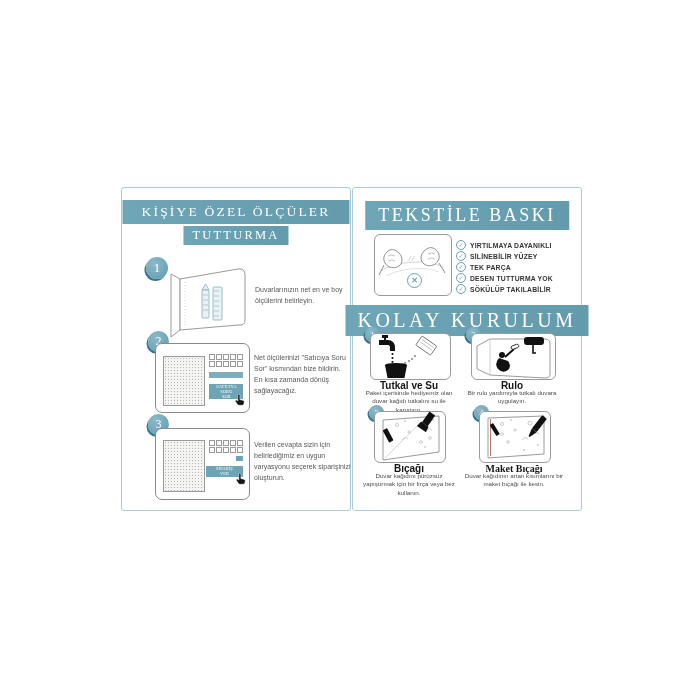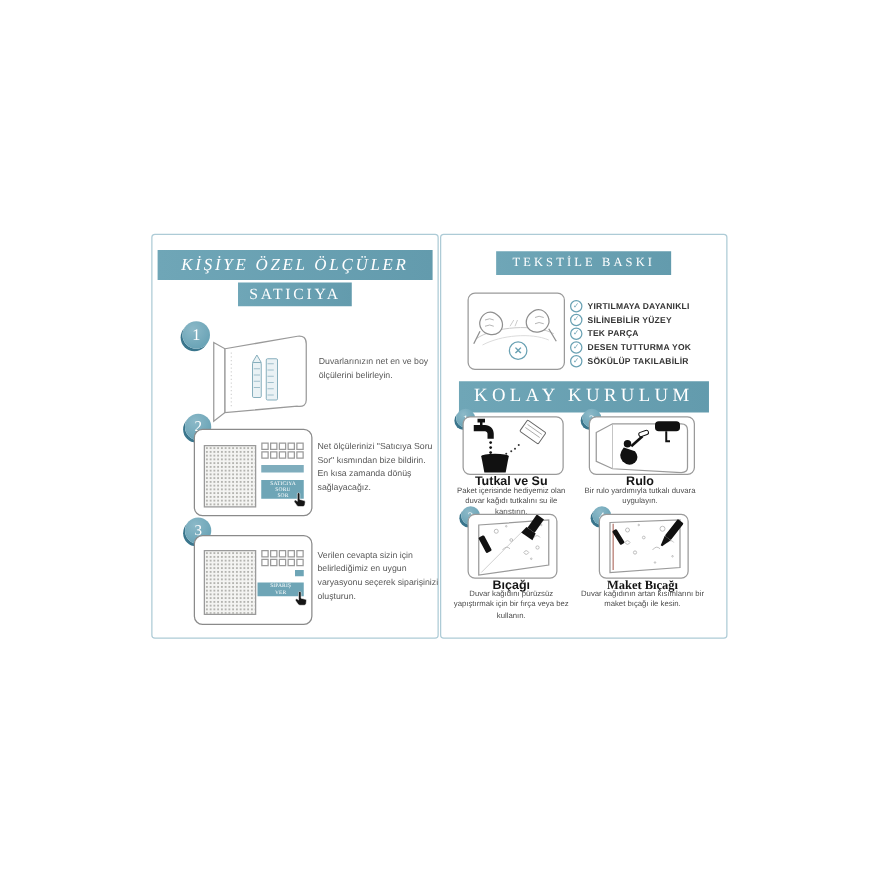--- a/index.html
+++ b/index.html
@@ -37,22 +37,22 @@
   .xcirc{position:absolute;width:13px;height:13px;border:1.4px solid #69a1b3;border-radius:50%;
          color:#69a1b3;font-size:8px;line-height:13px;text-align:center;font-weight:bold;}
   .item-label{position:absolute;text-align:center;font-weight:bold;font-size:10px;color:#151515;}
   .item-cap{position:absolute;text-align:center;font-size:6.2px;color:#4c4c4c;line-height:1.35;}
 </style>
 </head>
 <body>
 
 <div class="panel" id="left-panel">
 
-  <div class="hdr" style="top:12px;font-size:13.5px;letter-spacing:2.2px;padding:4px 19px;font-style:italic;">KİŞİYE ÖZEL ÖLÇÜLER</div>
-  <div class="hdr" style="top:38px;font-size:12.5px;letter-spacing:2.2px;padding:2px 9px;">SATICIYA</div>
+  <div class="hdr" style="top:12px;font-size:13.5px;letter-spacing:2.2px;padding:4px 19px;">KİŞİYE ÖZEL ÖLÇÜLER</div>
+  <div class="hdr" style="top:38px;font-size:12.5px;letter-spacing:2.2px;padding:2px 9px;">TUTTURMA</div>
 
   <div class="badge" style="left:24px;top:69px;width:22px;height:22px;font-size:13px;">1</div>
   <svg style="position:absolute;left:36px;top:72px;" width="96" height="86" viewBox="0 0 96 86">
     <path d="M13,14 L22,19 L22,70 L13,77 Z" fill="#fff" stroke="#9a9a9a" stroke-width="1"></path>
     <path d="M22,19 L80,9 Q87,8 87,15 L87,60 Q87,66 80,65 L22,70 Z" fill="#fff" stroke="#9a9a9a" stroke-width="1"></path>
     <line x1="27" y1="22" x2="27" y2="67" stroke="#c4c4c4" stroke-width="0.7" stroke-dasharray="1,2"></line>
     <path d="M44,30 L47.5,24 L51,30 Z" fill="#eaf2f5" stroke="#86aebc" stroke-width="0.8"></path>
     <rect x="44" y="30" width="7" height="28" rx="1" fill="#eaf2f5" stroke="#86aebc" stroke-width="0.8"></rect>
     <g stroke="#86aebc" stroke-width="0.6">
       <line x1="45" y1="35" x2="50" y2="35"></line>
@@ -118,21 +118,21 @@
     </div>
     <svg class="cursor" style="left:79px;top:44px;" width="11" height="12" viewBox="0 0 12 13">
       <path d="M4.2,1.2 a1.1,1.1 0 0 1 2.2,0 V6 l3.8,1 a1.2,1.2 0 0 1 0.9,1.3 l-0.3,2.4 a1.7,1.7 0 0 1 -1.7,1.5 H5.5 a2.1,2.1 0 0 1 -1.7,-0.9 L1.6,8.2 a1.05,1.05 0 0 1 1.5,-1.4 l1.1,0.8 z" fill="#151515" stroke="#fff" stroke-width="0.5"></path>
     </svg>
   </div>
   <div class="steptx" style="left:132px;top:252px;width:98px;">Verilen cevapta sizin için belirlediğimiz en uygun varyasyonu seçerek siparişinizi oluşturun.</div>
 </div>
 
 <div class="panel" id="right-panel">
 
-  <div class="hdr" style="top:13px;font-size:10px;letter-spacing:2.5px;padding:4px 13px;">TEKSTİLE BASKI</div>
+  <div class="hdr" style="top:13px;font-size:18px;letter-spacing:2.5px;padding:4px 13px;">TEKSTİLE BASKI</div>
 
   <div class="illus" style="left:21px;top:46px;width:76px;height:60px;">
     <svg width="74" height="57" viewBox="0 0 74 57" style="position:absolute;left:0;top:0;">
       <path d="M6,36 C20,26 54,24 68,32" stroke="#c9c9c9" stroke-width="0.8" fill="none"></path>
       <path d="M11,41 C26,33 50,31 64,37" stroke="#d6d6d6" stroke-width="0.7" fill="none"></path>
       <path d="M15,15 c-5,2 -8,8 -5,13 c3,5 10,6 14,3 c4,-3 4,-9 0,-13 c-3,-3 -6,-4 -9,-3 z" fill="#fff" stroke="#8f8f8f" stroke-width="1"></path>
       <path d="M13,21 q4,-2 7,0 M13,26 q4,-2 7,0" stroke="#aaa" stroke-width="0.7" fill="none"></path>
       <path d="M9,30 L4,40" stroke="#8f8f8f" stroke-width="1" fill="none"></path>
       <path d="M58,13 c5,2 8,8 5,13 c-3,5 -10,6 -14,3 c-4,-3 -4,-9 0,-13 c3,-3 6,-4 9,-3 z" fill="#fff" stroke="#8f8f8f" stroke-width="1"></path>
       <path d="M60,19 q-4,-2 -7,0 M60,24 q-4,-2 -7,0" stroke="#aaa" stroke-width="0.7" fill="none"></path>
@@ -156,21 +156,21 @@
   </div>
   <div class="feat" style="left:103px;top:85px;">
     <span class="ck">✓</span>
     <span class="ftx">DESEN TUTTURMA YOK</span>
   </div>
   <div class="feat" style="left:103px;top:96px;">
     <span class="ck">✓</span>
     <span class="ftx">SÖKÜLÜP TAKILABİLİR</span>
   </div>
 
-  <div class="hdr" style="top:117px;font-size:15px;letter-spacing:3.5px;padding:4px 12px;">KOLAY KURULUM</div>
+  <div class="hdr" style="top:117px;font-size:20px;letter-spacing:3.5px;padding:4px 12px;">KOLAY KURULUM</div>
 
   <div class="badge" style="left:12px;top:139px;width:15px;height:15px;font-size:9px;">1</div>
   <div class="illus" style="left:17px;top:145px;width:79px;height:45px;">
     <svg width="79" height="45" viewBox="0 0 79 45">
       <rect x="11" y="1" width="6" height="3" fill="#111"></rect>
       <rect x="13" y="3" width="2" height="3" fill="#111"></rect>
       <path d="M8,6 h9 c4,0 7,3 7,7 v4 h-5 v-4 c0,-1 -1,-2 -2,-2 h-9 z" fill="#111"></path>
       <circle cx="21.5" cy="20" r="1.1" fill="#111"></circle>
       <circle cx="21.5" cy="24" r="1.1" fill="#111"></circle>
       <circle cx="21.5" cy="28" r="1.1" fill="#111"></circle>

